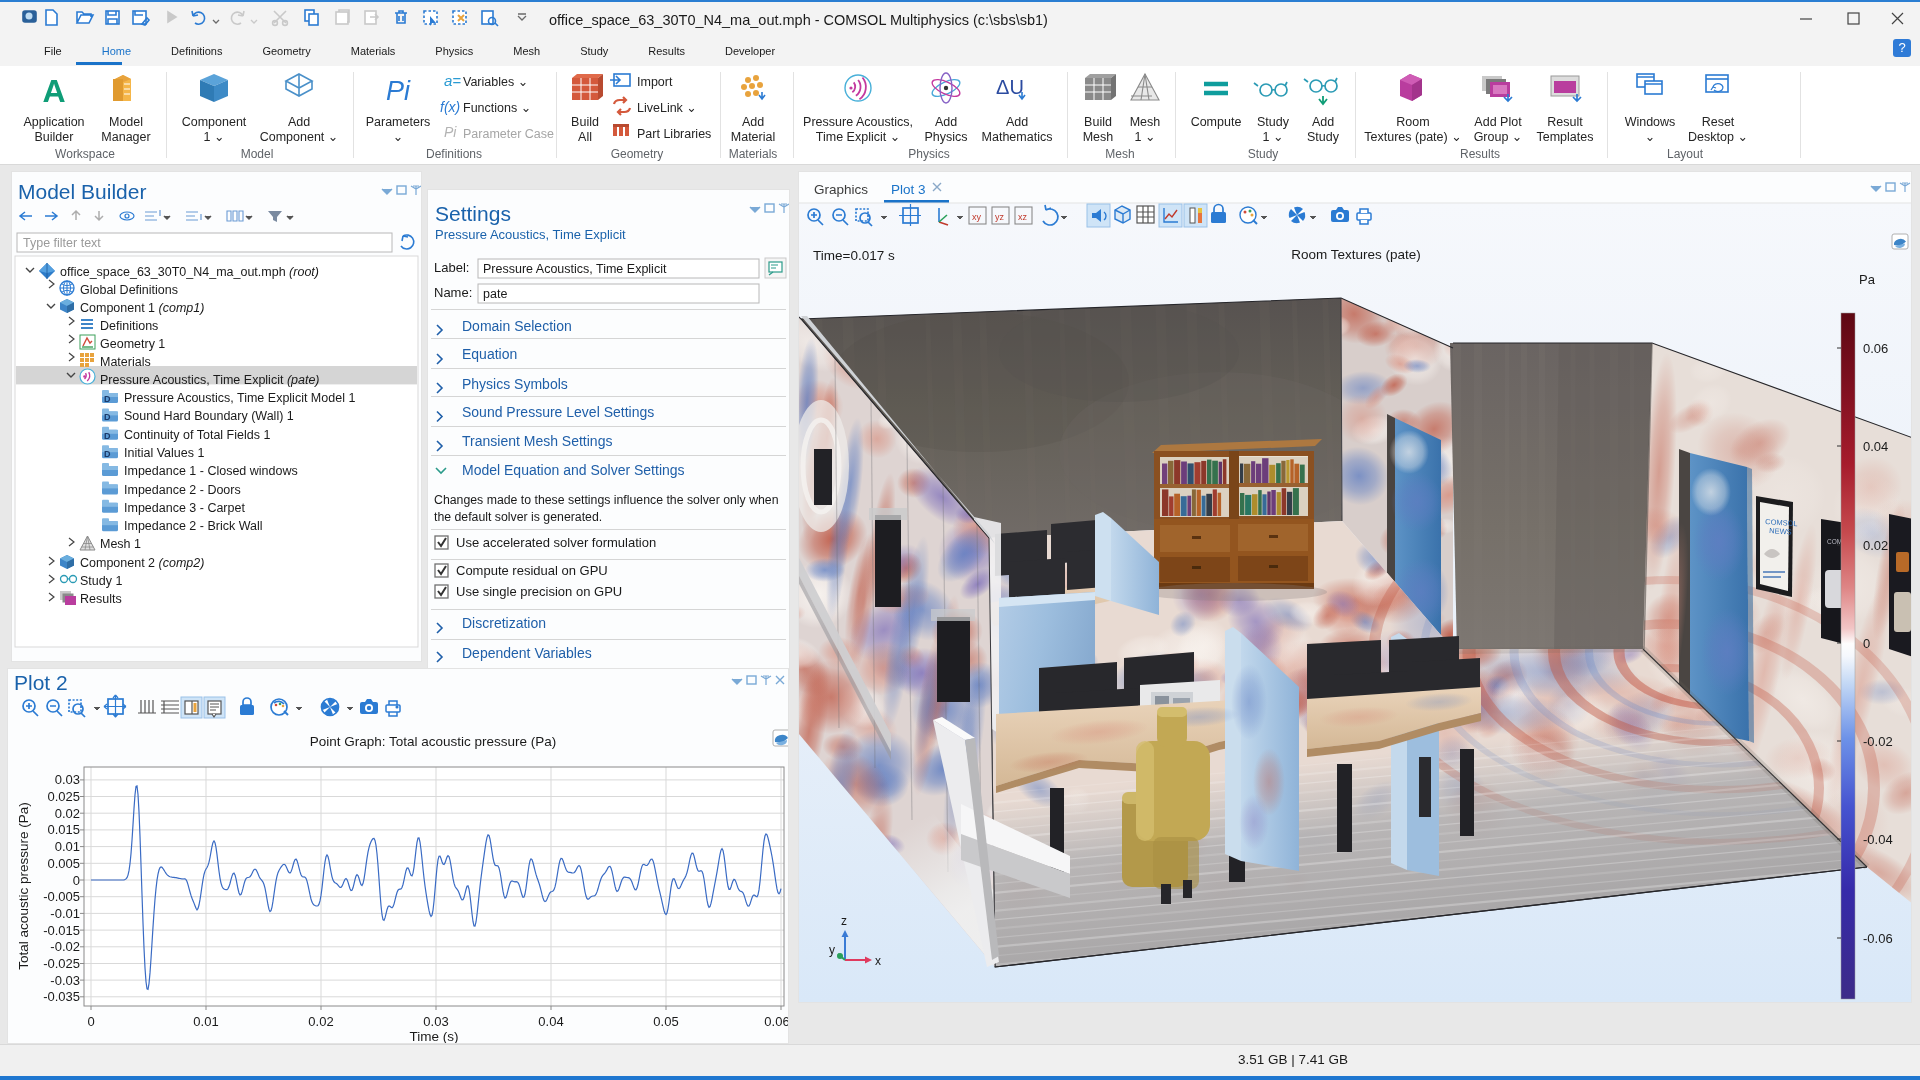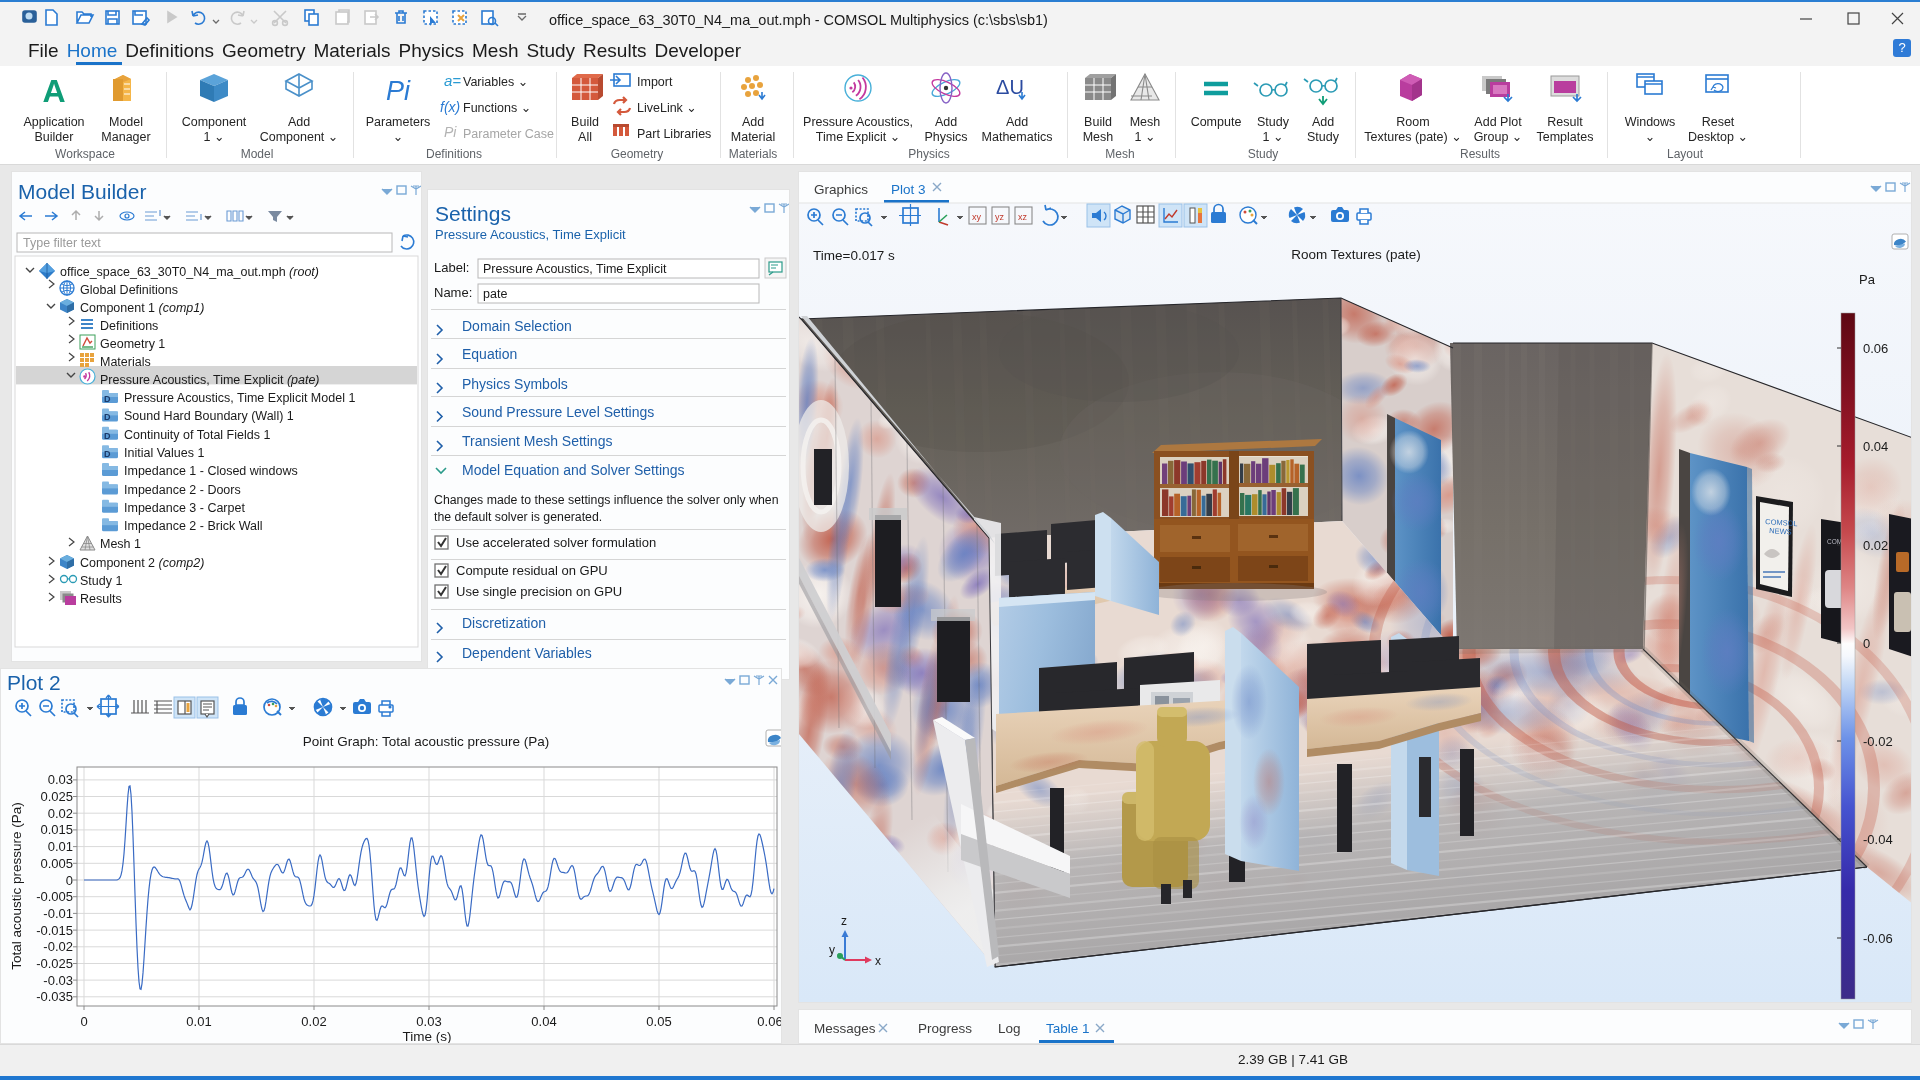--- a/index.html
+++ b/index.html
@@ -4,26 +4,26 @@
 *{margin:0;padding:0;box-sizing:border-box}
 html,body{width:1920px;height:1080px;overflow:hidden;font-family:"Liberation Sans",sans-serif;background:#e8e8e8}
 #win{position:absolute;left:0;top:0;width:1920px;height:848px;background:#e8e8e8}
 #topborder{position:absolute;left:0;top:0;width:1920px;height:2px;background:#2a7ed2}
 #titlebar{position:absolute;left:0;top:2px;width:1920px;height:34px;background:#f3f3f3}
 #menurow{position:absolute;left:0;top:36px;width:1920px;height:30px;background:#f3f3f3}
 #ribbon{position:absolute;left:0;top:66px;width:1920px;height:99px;background:#ffffff;border-bottom:1px solid #d9d9d9}
 .panel{position:absolute;background:#fcfdfe;border:1px solid #e3e3e3}
 #mb{left:11px;top:171px;width:411px;height:491px}
 #settings{left:427px;top:189px;width:363px;height:491px}
-#plot2{left:0;top:668px;width:782px;height:376px}
+#plot2{left:7px;top:668px;width:782px;height:376px}
 #graphics{left:798px;top:171px;width:1114px;height:832px}
 #msgs{left:798px;top:1009px;width:1114px;height:35px}
 #statusbar{position:absolute;left:0;top:1044px;width:1920px;height:32px;background:#f0f0f0;border-top:1px solid #d9d9d9}
 #bottomline{position:absolute;left:0;top:1076px;width:1920px;height:4px;background:#1f77d0}
-.menutab{display:inline-block;font-size:19px;color:#1a1a1a;margin:0 4px;line-height:28px}
+.menutab{display:inline-block;font-size:11px;color:#1a1a1a;margin:0 20px;line-height:28px}
 </style></head>
 <body>
 <div id="win">
 <div id="titlebar">
 <svg width="1920" height="34" style="position:absolute;left:0;top:0">
  <g fill="none" stroke="#2b7bd3" stroke-width="1.6">
   <rect x="23" y="9" width="13" height="11" rx="2" fill="#2a6099" stroke="#2a6099"></rect>
   <circle cx="29" cy="14" r="3.5" fill="#bfdcf2" stroke="none"></circle>
   <path d="M46 8h7l4 4v11h-11z" fill="#fff"></path>
   <path d="M77 21 v-11 h5 l2 2 h7 v3 M77 21 l4 -8 h12 l-4 8 z" fill="#fff"></path>
@@ -1505,33 +1505,17 @@
           <rect x="558" y="41" width="14" height="7" rx="1"></rect>
           <path d="M561 41 v-4 h8 v4 M561 48 v4 h8 v-4"></path>
         </g>
         <g stroke="#7aa9d6" stroke-width="1.4" fill="none">
           <path d="M1072 14 l5 5 5 -5" fill="#7aa9d6"></path>
           <rect x="1087" y="11" width="9" height="8"></rect>
           <path d="M1103 11 h6 m-3 0 v9 m-5 -9 l5 3 5 -3" stroke-width="1.2"></path>
         </g>
       </svg>
     </div>
-<div class="panel" id="msgs">
-<svg width="1112" height="33" style="position:absolute;left:0;top:0" font-family="Liberation Sans, sans-serif">
-<text x="15" y="23" font-size="13.5" fill="#3c3c3c">Messages</text>
-<path d="M80 14 l8 8 m0 -8 l-8 8" stroke="#8aa8c8" stroke-width="1.4" fill="none"></path>
-<text x="119" y="23" font-size="13.5" fill="#3c3c3c">Progress</text>
-<text x="199" y="23" font-size="13.5" fill="#3c3c3c">Log</text>
-<text x="247" y="23" font-size="13.5" fill="#1a73c9">Table 1</text>
-<path d="M297 14 l8 8 m0 -8 l-8 8" stroke="#8aa8c8" stroke-width="1.4" fill="none"></path>
-<rect x="240" y="30" width="75" height="3" fill="#1a73c9"></rect>
-<g stroke="#7aa9d6" stroke-width="1.4" fill="none">
-          <path d="M1040 13 l5 5 5 -5" fill="#7aa9d6"></path>
-          <rect x="1055" y="10" width="9" height="8"></rect>
-          <path d="M1071 10 h6 m-3 0 v9 m-5 -9 l5 3 5 -3" stroke-width="1.2"></path>
-        </g>
-</svg>
-</div>
 <div id="statusbar">
-      <div style="position:absolute;left:1238px;top:7px;font-size:13.5px;color:#1a1a1a">2.39 GB | 7.41 GB</div>
+      <div style="position:absolute;left:1238px;top:7px;font-size:13.5px;color:#1a1a1a">3.51 GB | 7.41 GB</div>
     </div>
 <div id="bottomline"></div>
 </div>
 
 </body></html>

